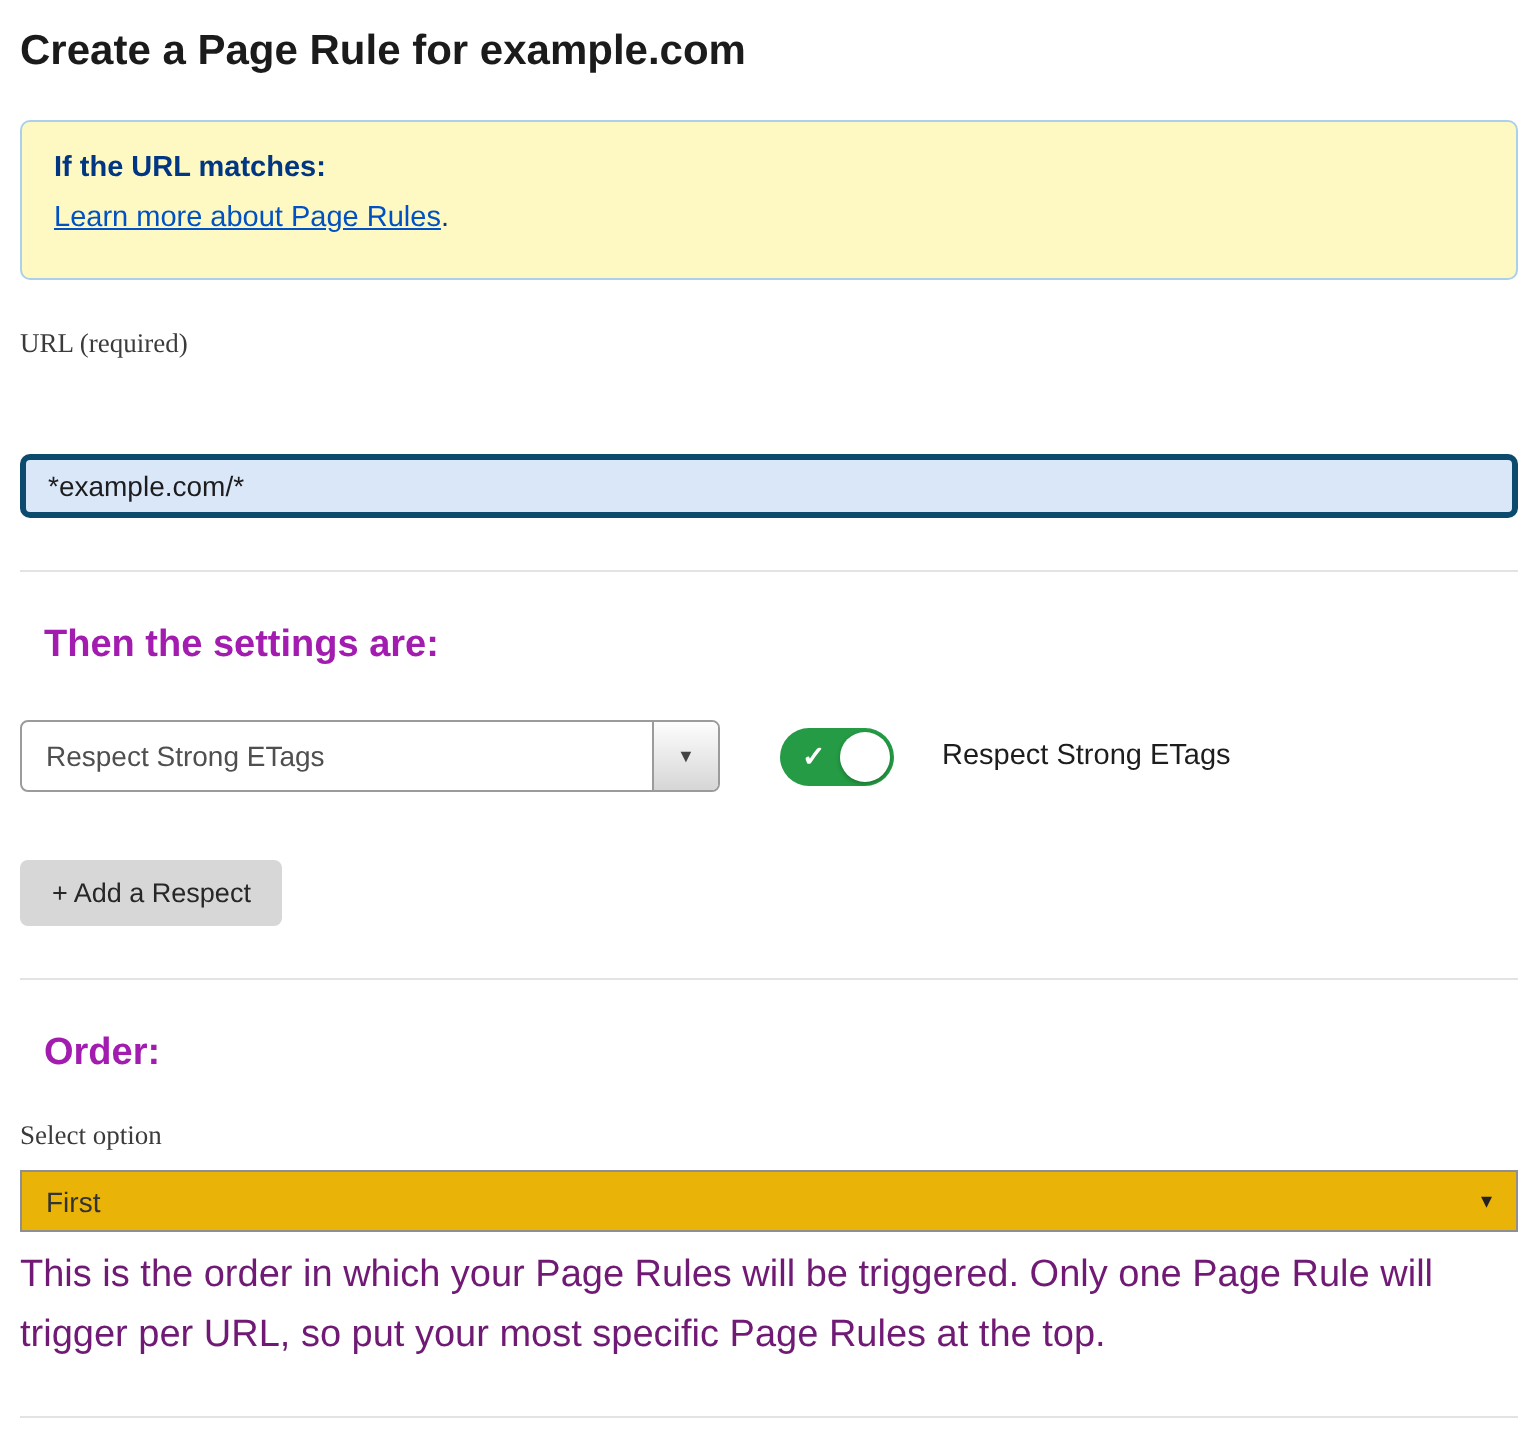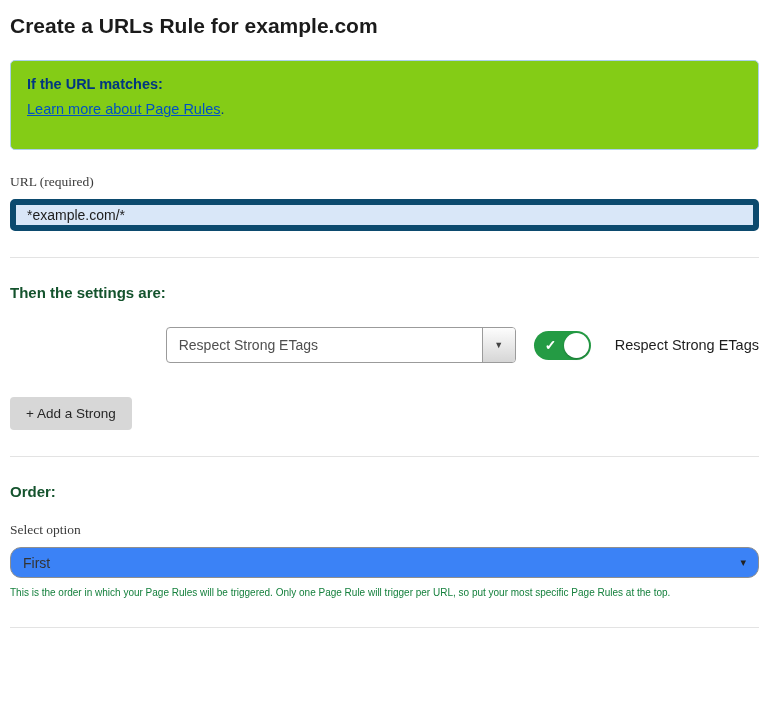--- a/index.html
+++ b/index.html
@@ -13,24 +13,24 @@
   .page { padding: 8px 10px 18px 10px; }
 
   .page-title {
     font-size: 21px;
     font-weight: bold;
     color: #1b1b1b;
     margin: 6px 0 22px 0;
   }
 
   .info-box {
-    background: #84cc16;
+    background: #fef9c3;
     border: 1px solid #abd0ec;
     border-radius: 5px;
-    padding: 12px 16px 28px 16px;
+    padding: 12px 16px 18px 16px;
     color: #003682;
     font-size: 14.5px;
     line-height: 1.6;
     margin-bottom: 24px;
   }
   .info-heading { font-weight: bold; margin-bottom: 2px; }
   .info-body { margin-bottom: 2px; }
   .info-link { color: #0051c3; text-decoration: underline; cursor: pointer; }
   .info-link-suffix { color: #003682; }
 
@@ -39,48 +39,48 @@
     font-size: 13.5px;
     color: #3b3b3b;
     margin-bottom: 9px;
     font-family: Liberation Serif, serif;
   }
 
   .url-input {
     width: 100%;
     height: 32px;
     background: #d9e7f8;
-    border: 6px solid #0c4a6e;
+    border: 3px solid #0c4a6e;
     border-radius: 5px;
     padding: 0 11px;
     font-size: 14px;
     color: #1d1d1d;
     font-family: "Liberation Sans", sans-serif;
+    margin-top: 38px;
   }
 
   .divider {
     border: none;
     border-top: 1px solid #e3e3e3;
     margin: 26px 0;
   }
 
   .section-heading {
-    font-size: 15px;
+    font-size: 19px;
     font-weight: bold;
-    color: #14532d;
-    margin: 0 0 26px 0;
+    color: #a21caf;
+    margin: 0 0 26px 12px;
   }
   .section-heading.tight { margin-bottom: 22px; }
 
   .setting-row {
     display: flex;
     align-items: center;
-    gap: 18px;
+    gap: 30px;
     margin-bottom: 34px;
-    justify-content: flex-end;
   }
 
   .select-box {
     width: 350px;
     height: 36px;
     border: 1px solid #9b9b9b;
     border-radius: 4px;
     background: #ffffff;
     display: flex;
     align-items: stretch;
@@ -154,46 +154,46 @@
     font-size: 13.5px;
     color: #272727;
     font-family: "Liberation Sans", sans-serif;
     cursor: pointer;
   }
 
   .order-select {
     width: 100%;
     height: 31px;
     border: 1px solid #8f8f8f;
-    border-radius: 11px;
-    background: #3b82f6;
+    border-radius: 0;
+    background: #eab308;
     display: flex;
     align-items: center;
     justify-content: space-between;
     padding: 0 12px;
     font-size: 14px;
     color: #333333;
     cursor: pointer;
   }
   .order-chevron { font-size: 11px; color: #222222; }
 
   .help-text {
-    font-size: 10px;
-    color: #15803d;
+    font-size: 19px;
+    color: #701a75;
     line-height: 1.55;
     margin-top: 7px;
     max-width: 752px;
   }
 </style>
 </head>
 <body>
 
 <div class="page">
 
-  <h1 class="page-title">Create a URLs Rule for example.com</h1>
+  <h1 class="page-title">Create a Page Rule for example.com</h1>
 
   <div class="info-box">
     <div class="info-heading">If the URL matches:</div>
     <div class="info-link-row"><a class="info-link">Learn more about Page Rules</a><span class="info-link-suffix">.</span></div>
   </div>
 
   <label class="field-label">URL (required)</label>
   <input class="url-input" type="text" value="*example.com/*" style="">
 
   <hr class="divider">
@@ -210,21 +210,21 @@
     </div>
     <div class="toggle-group">
       <div class="toggle">
         <span class="toggle-check">✓</span>
         <span class="toggle-knob"></span>
       </div>
       <span class="toggle-label">Respect Strong ETags</span>
     </div>
   </div>
 
-  <button class="gray-btn">+ Add a Strong</button>
+  <button class="gray-btn">+ Add a Respect</button>
 
   <hr class="divider">
 
   <h2 class="section-heading tight">Order:</h2>
 
   <label class="field-label">Select option</label>
 
   <div class="order-select">
     <span>First</span>
     <span class="order-chevron">▾</span>

